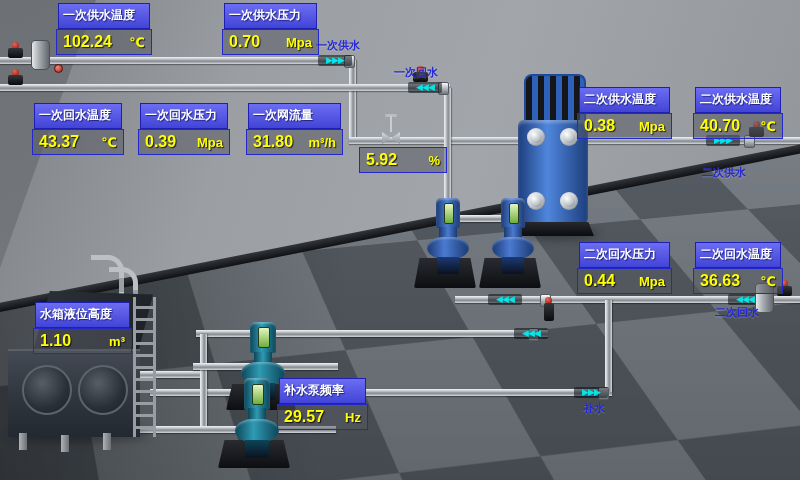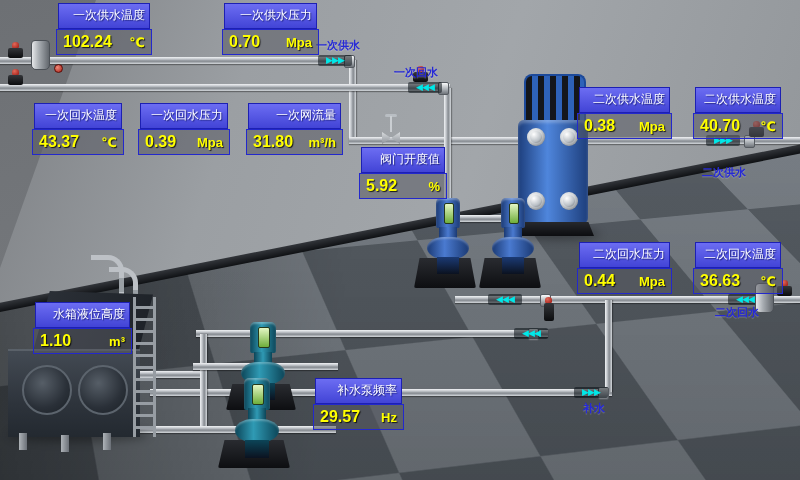--- a/index.html
+++ b/index.html
@@ -106,23 +106,23 @@
     border:2px solid #5c646d;}
   .tank .ladder{position:absolute;left:128px;top:44px;width:17px;height:140px;
     border-left:3px solid #979da3;border-right:3px solid #979da3;
     background:repeating-linear-gradient(180deg,transparent 0 9px,#979da3 9px 12px);}
   .tank .leg{position:absolute;width:8px;height:17px;background:linear-gradient(90deg,#aeb3b8,#6b7077);}
 
   .shadow{position:absolute;background:rgba(0,0,0,.30);border-radius:50%;filter:blur(4px);}
 
   
   .panel{position:absolute;z-index:10;}
-  .panel .hd{margin:0 2px;padding:3px 4px 4px;text-align:right;
+  .panel .hd{margin:0 2px;padding:3px 4px 4px;text-align:left;
     background:linear-gradient(180deg,#6c6df2,#4244d6);
-    border:1px solid #1d20b2;color:#fff;font-size:12px;font-weight:normal;
+    border:1px solid #1d20b2;color:#fff;font-size:12px;font-weight:bold;
     text-shadow:1px 1px 1px #20247e;white-space:nowrap;}
   .panel .val{display:flex;justify-content:space-between;align-items:baseline;
     padding:3px 6px;background:rgba(88,90,98,.55);border:1px solid #2328cc;
     color:#ffff00;font-weight:bold;text-shadow:1px 1px 1px rgba(0,0,0,.8);white-space:nowrap;}
   .panel .num{font-size:16px;}
   .panel .unit{font-size:13px;}
 
   .pipelabel{position:absolute;z-index:9;color:#2629d6;font-size:11px;font-weight:bold;
     text-shadow:0 1px 1px rgba(255,255,255,.25);white-space:nowrap;}
 </style>
@@ -278,21 +278,20 @@
       </div>
   </div>
   <div class="panel" style="left:246px;top:103px;width:97px;">
     <div class="hd">一次网流量</div>
     <div class="val">
         <span class="num">31.80</span>
         <span class="unit">m³/h</span>
       </div>
   </div>
   <div class="panel" style="left:359px;top:147px;width:88px;">
-    <div class="hd">阀门开度值</div>
     <div class="val">
         <span class="num">5.92</span>
         <span class="unit">%</span>
       </div>
   </div>
   <div class="panel" style="left:577px;top:87px;width:95px;">
     <div class="hd">二次供水温度</div>
     <div class="val">
         <span class="num">0.38</span>
         <span class="unit">Mpa</span>
@@ -319,21 +318,21 @@
         <span class="unit">℃</span>
       </div>
   </div>
   <div class="panel" style="left:33px;top:302px;width:99px;">
     <div class="hd">水箱液位高度</div>
     <div class="val">
         <span class="num">1.10</span>
         <span class="unit">m³</span>
       </div>
   </div>
-  <div class="panel" style="left:277px;top:378px;width:91px;margin-left:36px;">
+  <div class="panel" style="left:277px;top:378px;width:91px;">
     <div class="hd">补水泵频率</div>
     <div class="val">
         <span class="num">29.57</span>
         <span class="unit">Hz</span>
       </div>
   </div>
 
 </div>
 
 </body></html>

